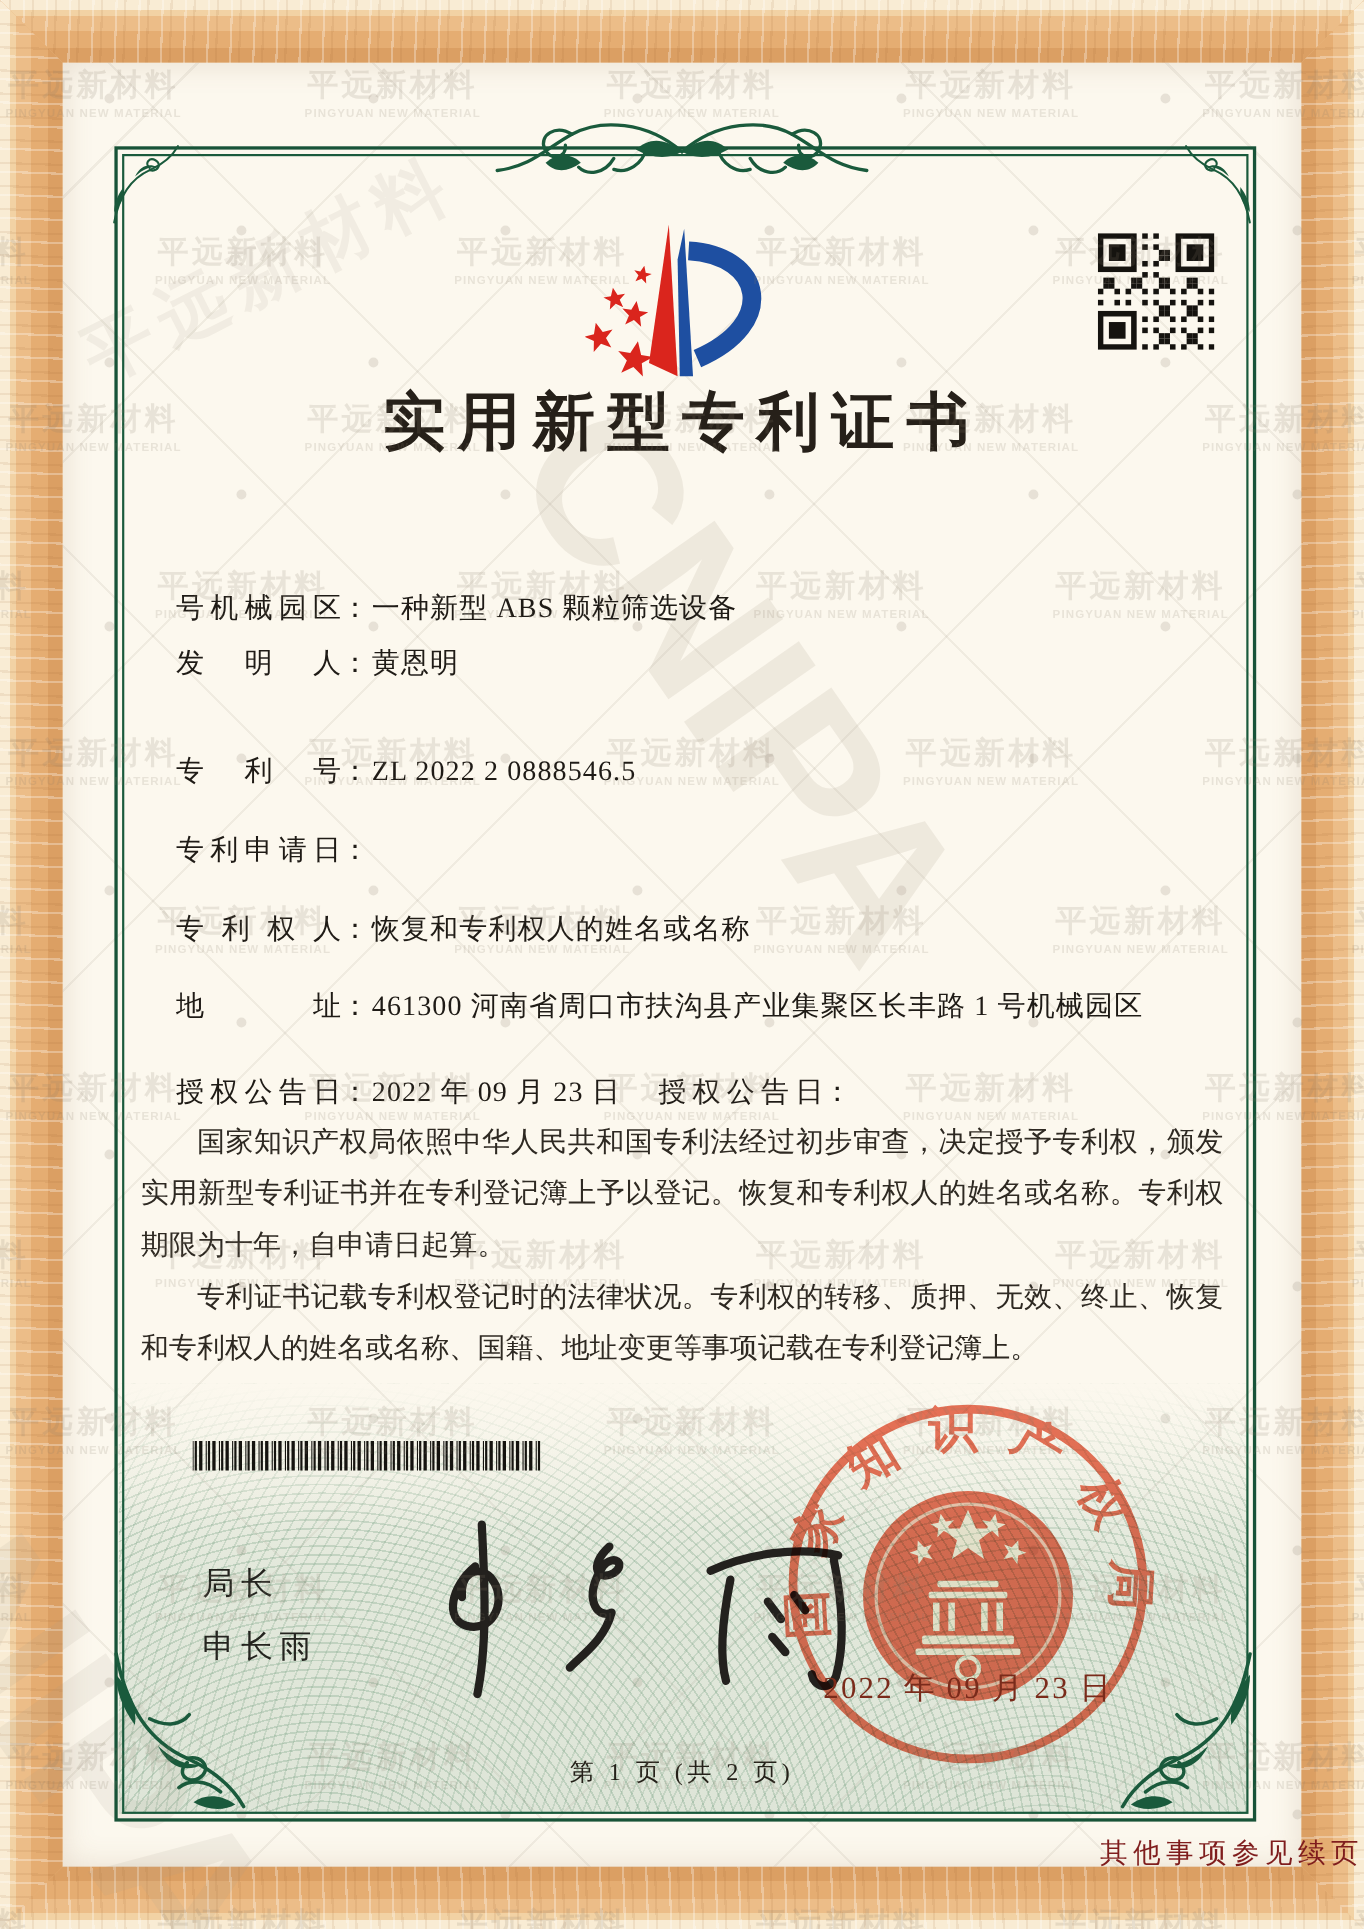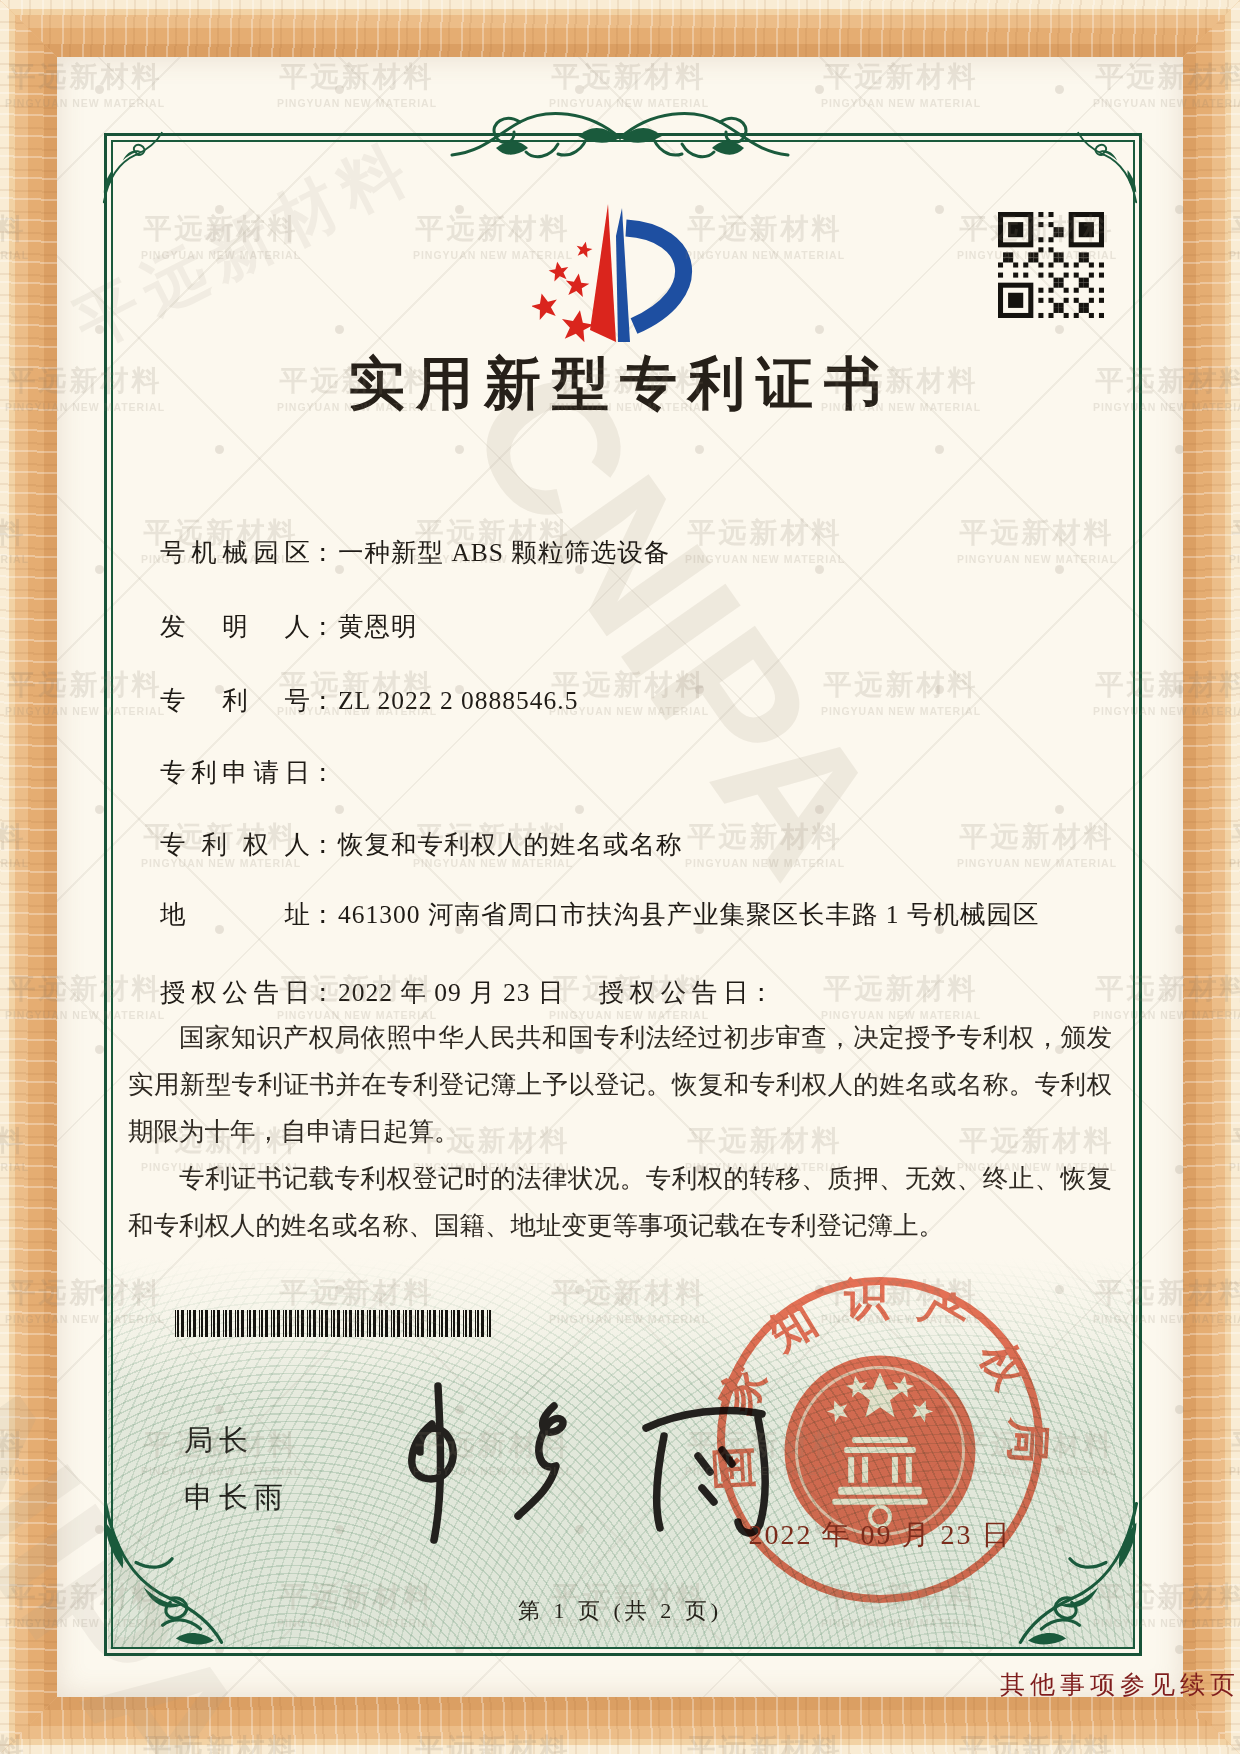--- a/index.html
+++ b/index.html
@@ -370,21 +370,21 @@
         <rect x="10" y="80" width="15" height="15" fill="#15130f"></rect>
       </svg>
 
     <div class="title">实用新型专利证书</div>
 
     <div class="f-row" style="top:528px;">
       <span class="f-label">号机械园区</span>
       <span class="f-colon">：</span>
       <span class="f-value">一种新型 ABS 颗粒筛选设备</span>
     </div>
-    <div class="f-row" style="top:602px;">
+    <div class="f-row" style="top:578px;">
       <span class="f-label">发明人</span>
       <span class="f-colon">：</span>
       <span class="f-value">黄恩明</span>
     </div>
     <div class="f-row" style="top:676px;">
       <span class="f-label">专利号</span>
       <span class="f-colon">：</span>
       <span class="f-value">ZL 2022 2 0888546.5</span>
     </div>
     <div class="f-row" style="top:748px;">

